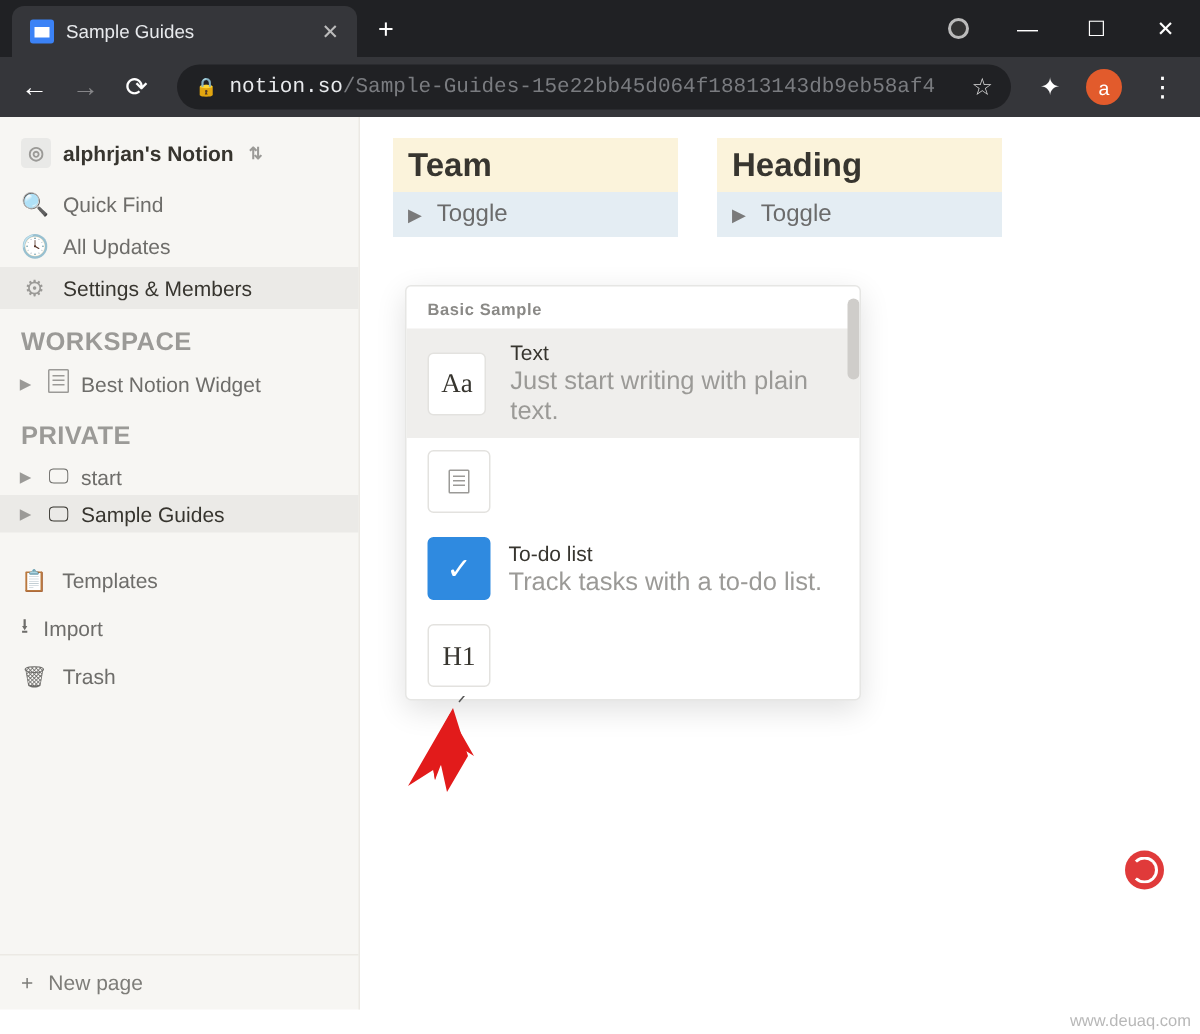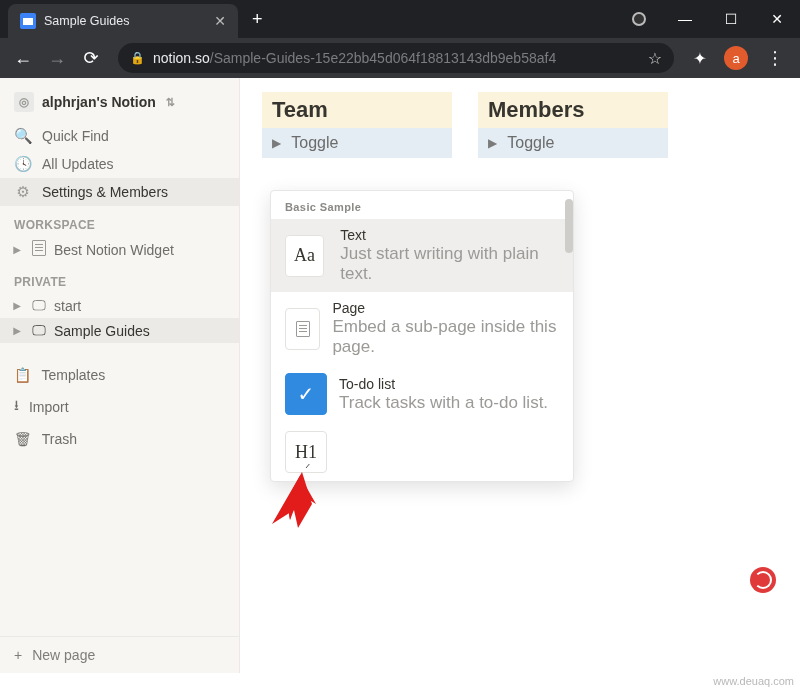--- a/index.html
+++ b/index.html
@@ -18,40 +18,40 @@
   .win-btn { width:46px; display:flex; align-items:center; justify-content:center; color:#fff; font-size:14px; }
   .win-record { width:46px; display:flex; align-items:center; justify-content:center; }
   .rec-circle { width:14px; height:14px; border-radius:50%; border:2px solid #bbb; background:#333; }
   
   
   .urlbar-row { height:40px; background:#35363a; display:flex; align-items:center; padding:0 8px; gap:4px; }
   .nav-btn { width:30px; height:30px; display:flex; align-items:center; justify-content:center; color:#fff; font-size:18px; cursor:pointer; border-radius:50%; }
   .nav-btn.dis { opacity:0.4; }
   .urlbox { flex:1; height:30px; background:#202124; border-radius:15px; display:flex; align-items:center; padding:0 12px; gap:8px; margin:0 8px; }
   .lock { color:#ddd; font-size:12px; }
-  .url-text { font-size:14px; color:#7a7c80; }
+  .url-text { font-size:14px; color:#7a7c80;font-family:Liberation Mono, monospace; }
   .url-host { color:#e8eaed; }
   .star { color:#ddd; font-size:16px; margin-left:auto; }
   .ext-btn { width:28px; display:flex; align-items:center; justify-content:center; color:#fff; font-size:16px; }
   .avatar { width:24px; height:24px; border-radius:50%; background:#e25b2c; color:#fff; display:flex; align-items:center; justify-content:center; font-size:13px; margin:0 6px; }
   .kebab { color:#fff; padding:0 8px; font-size:18px; }
 
   
   .content { display:flex; height:calc(689px - 38px - 40px - 16px); background:#fff; }
   
   
   .sidebar { width:240px; background:#f7f6f3; display:flex; flex-direction:column; border-right:1px solid #ece9e4; font-size:14px; }
   .ws-switch { display:flex; align-items:center; gap:8px; padding:14px 14px 10px; font-weight:600; color:#37352f; }
   .ws-icon { width:20px; height:20px; background:#e9e9e7; border-radius:3px; display:flex; align-items:center; justify-content:center; font-size:12px; color:#9b9a97; }
   .ws-chevrons { color:#9b9a97; font-size:11px; margin-left:2px; }
   .sb-item { display:flex; align-items:center; gap:10px; padding:5px 14px; color:#6e6d6a; cursor:pointer; }
   .sb-item:hover, .sb-item.active { background:#ebeae7; }
   .sb-item.active { font-weight:500; color:#37352f; }
   .sb-item .ic { width:18px; text-align:center; color:#9b9a97; font-size:15px; }
-  .sb-section-label { font-size:12px; font-weight:600; letter-spacing:0.3px; color:#9b9a97; padding:12px 14px 4px; text-transform:uppercase; }
+  .sb-section-label { font-size:17px; font-weight:600; letter-spacing:0.3px; color:#9b9a97; padding:12px 14px 4px; text-transform:uppercase; }
   .sb-page { display:flex; align-items:center; gap:6px; padding:4px 10px; color:#6e6d6a; cursor:pointer; }
   .sb-page .caret { color:#9b9a97; font-size:10px; width:14px; text-align:center; }
   .sb-page .picon { width:18px; text-align:center; font-size:14px; }
   .sb-page.sel { background:#ebeae7; color:#37352f; font-weight:500; }
   .sb-spacer { flex:1; }
   .sb-footer-item { display:flex; align-items:center; gap:10px; padding:6px 14px; color:#6e6d6a; cursor:pointer; }
   .newpage { border-top:1px solid #ece9e4; padding:10px 14px; display:flex; align-items:center; gap:10px; color:#7e7d79; cursor:pointer; }
   .doc-icon { display:inline-block; width:14px; height:16px; border:1.5px solid #9b9a97; border-radius:1px; position:relative; }
   .doc-icon::after { content:""; position:absolute; left:2px; right:2px; top:3px; height:1px; background:#9b9a97; box-shadow:0 3px 0 #9b9a97, 0 6px 0 #9b9a97; }
   
@@ -185,21 +185,21 @@
   <div class="main">
     <div class="columns">
       <div class="col">
         <div class="col-head">Team</div>
         <div class="toggle-row">
           <span class="tri">▶</span>
           <span>Toggle</span>
         </div>
       </div>
       <div class="col">
-        <div class="col-head">Members</div>
+        <div class="col-head">Heading</div>
         <div class="toggle-row">
           <span class="tri">▶</span>
           <span>Toggle</span>
         </div>
       </div>
     </div>
 
     <div class="slash-menu">
       <div class="sm-thumb"></div>
       <div class="sm-header">Basic Sample</div>
@@ -209,24 +209,20 @@
         <div>
           <div class="sm-title">Text</div>
           <div class="sm-desc">Just start writing with plain text.</div>
         </div>
       </div>
 
       <div class="sm-item">
         <div class="sm-ico">
             <span class="doc-icon"></span>
           </div>
-        <div>
-          <div class="sm-title">Page</div>
-          <div class="sm-desc">Embed a sub-page inside this page.</div>
-        </div>
       </div>
 
       <div class="sm-item">
         <div class="sm-ico todo">✓</div>
         <div>
           <div class="sm-title">To-do list</div>
           <div class="sm-desc">Track tasks with a to-do list.</div>
         </div>
       </div>
 

